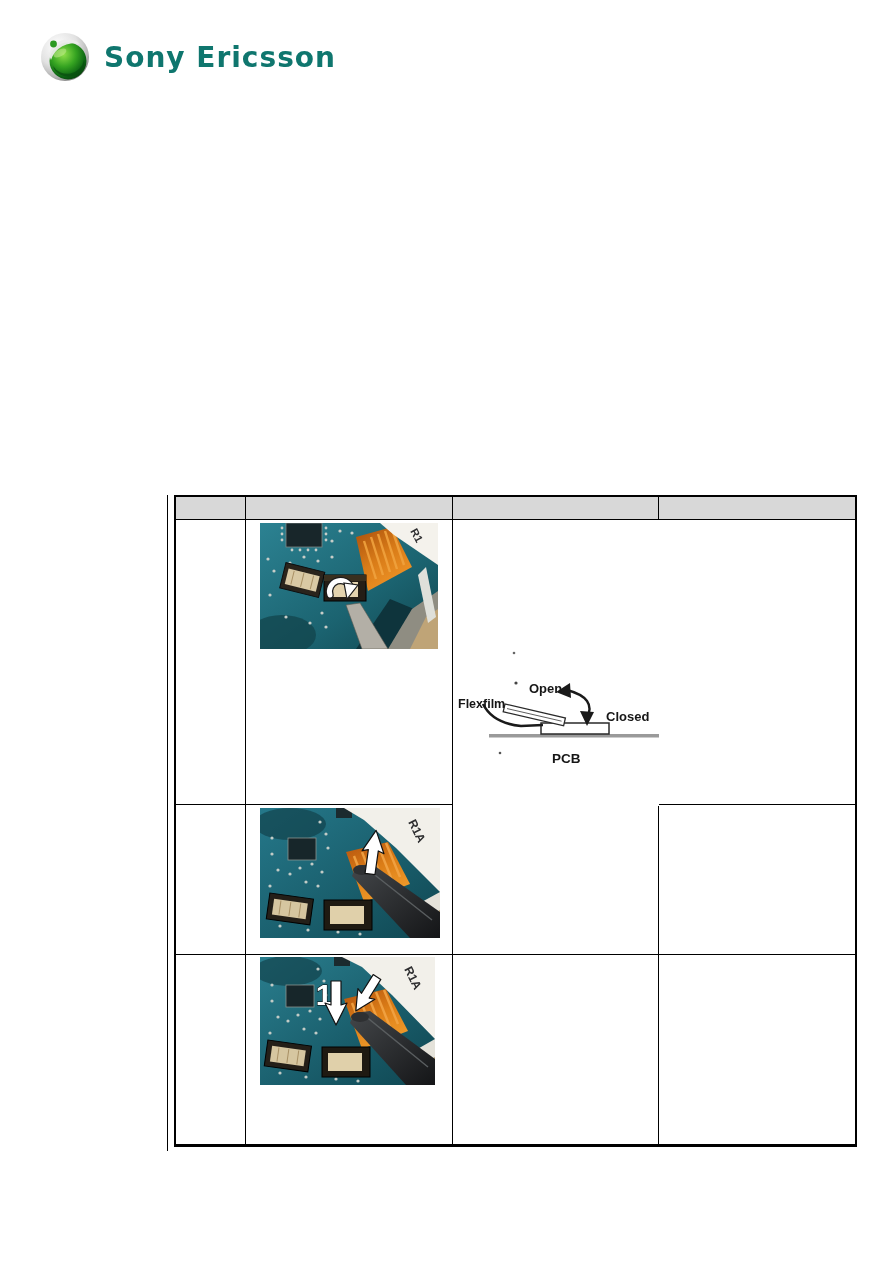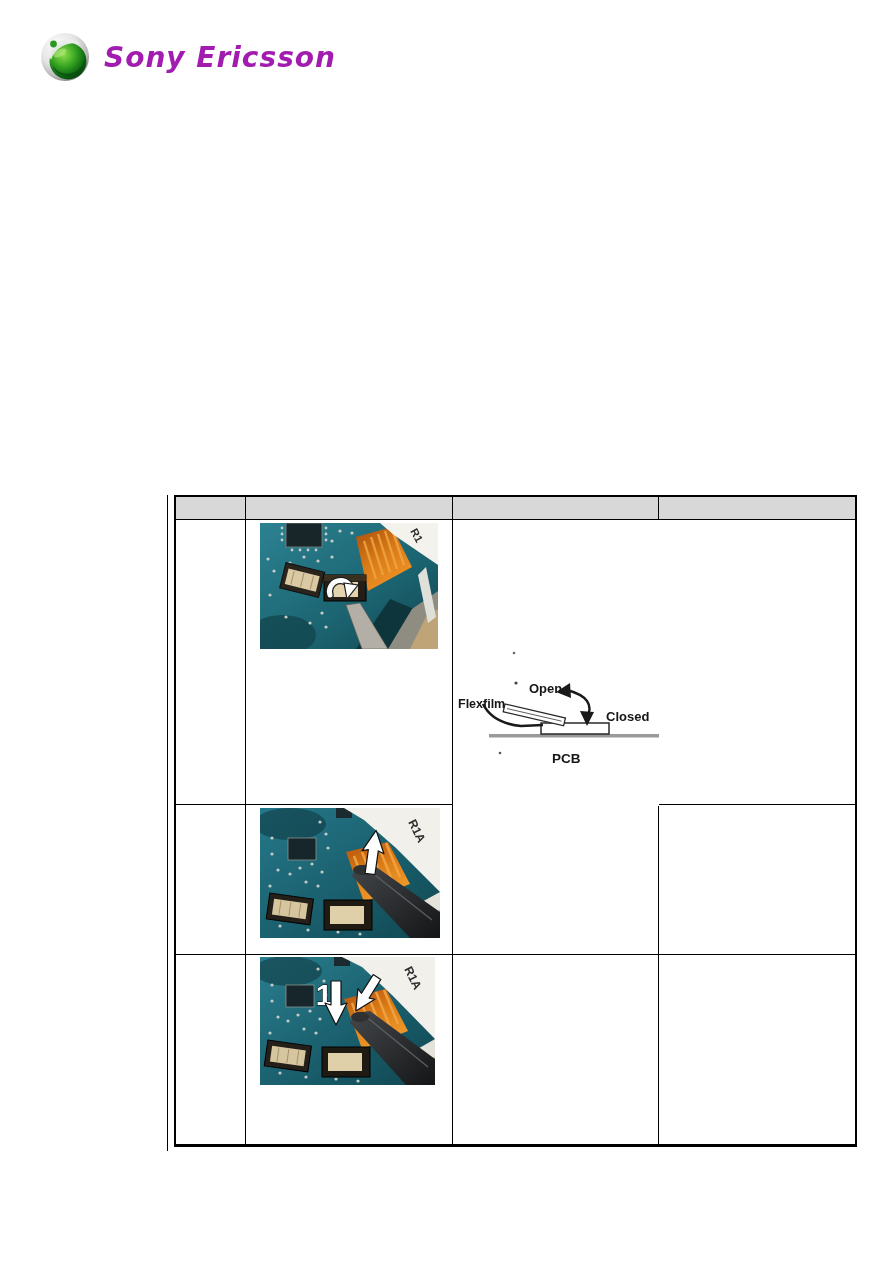--- a/index.html
+++ b/index.html
@@ -2,21 +2,21 @@
 <html><head>
 <meta charset="utf-8">
 <style>
   html,body{margin:0;padding:0;background:#fff;}
   .page{position:relative;width:893px;height:1263px;background:#ffffff;overflow:hidden;
         font-family:"Liberation Sans",sans-serif;}
   
   .logo{position:absolute;left:40px;top:32px;display:flex;align-items:center;gap:14px;}
   .logo svg{display:block;}
   .brand{font-family:"DejaVu Sans",sans-serif;font-size:28px;font-weight:600;
-         color:#a21caf;letter-spacing:1px;white-space:nowrap;font-style:italic;}
+         color:#0f766e;letter-spacing:1px;white-space:nowrap;}
   
   .tbl-wrap{position:absolute;left:174px;top:495px;}
   .left-rule{position:absolute;left:-7px;top:0;width:1px;height:656px;background:#000;}
   table.proc{border-collapse:collapse;table-layout:fixed;width:681px;
              border:2px solid #000;border-bottom-width:3px;}
   table.proc th,table.proc td{border:1px solid #000;padding:0;vertical-align:top;position:relative;}
   table.proc th{height:22px;background:#d8d8d8;font-size:10px;font-weight:normal;}
   tr.r1 td{height:284px;}
   tr.r2 td{height:149px;}
   tr.r3 td{height:189px;}

